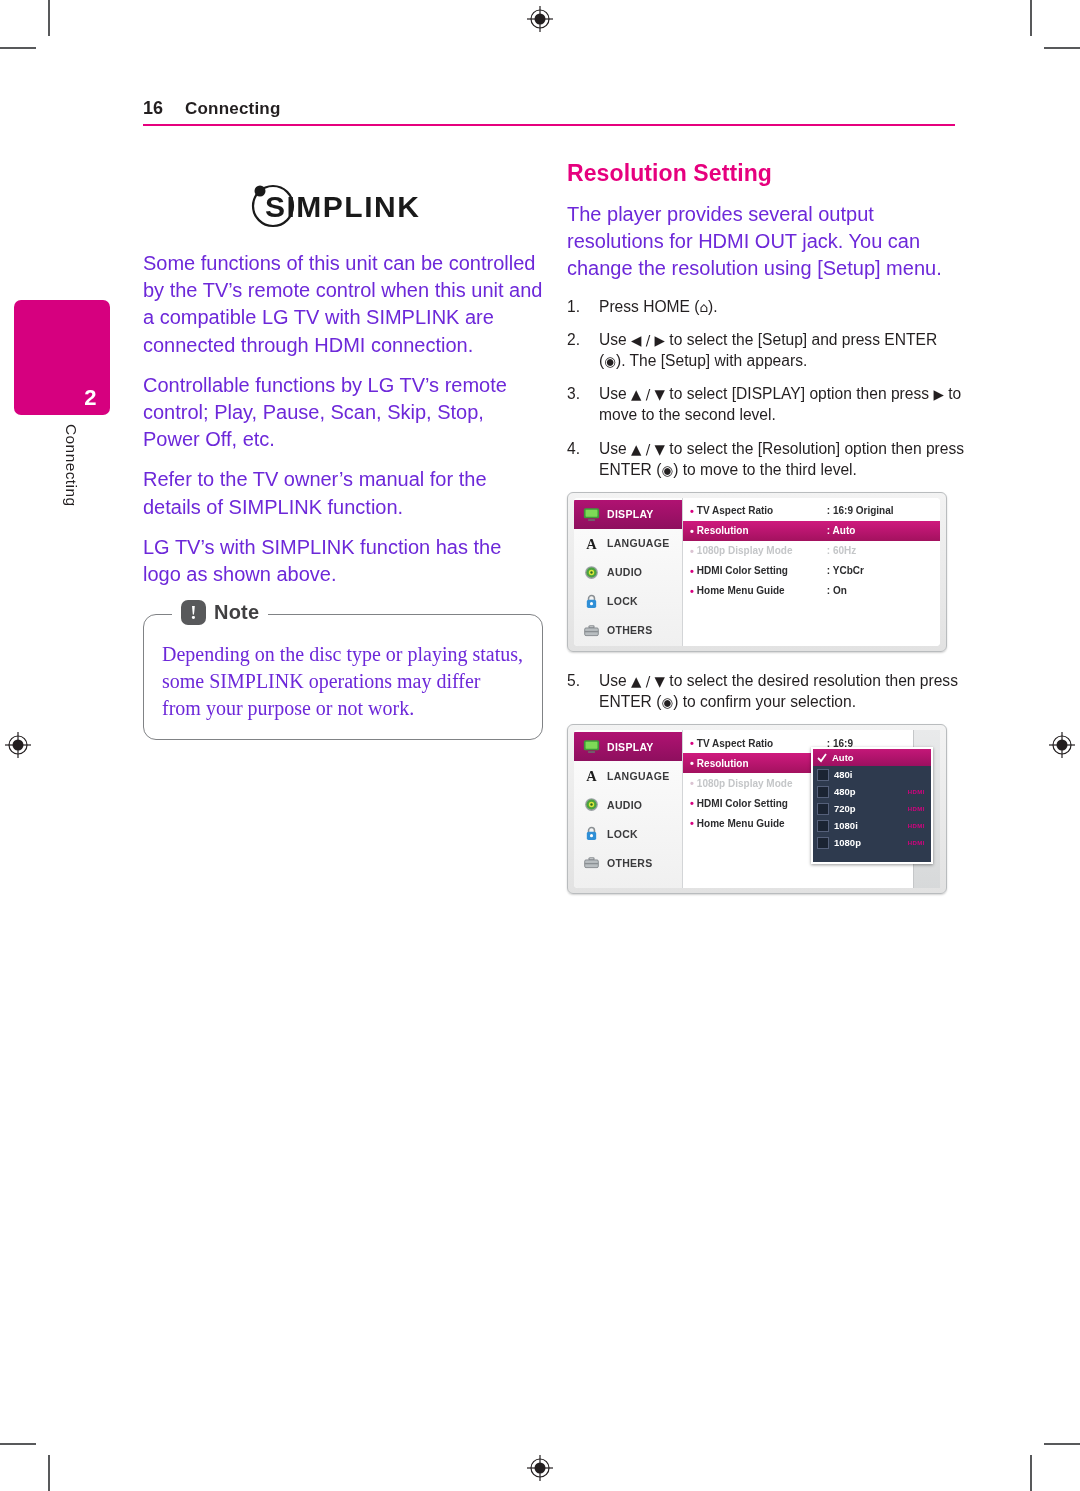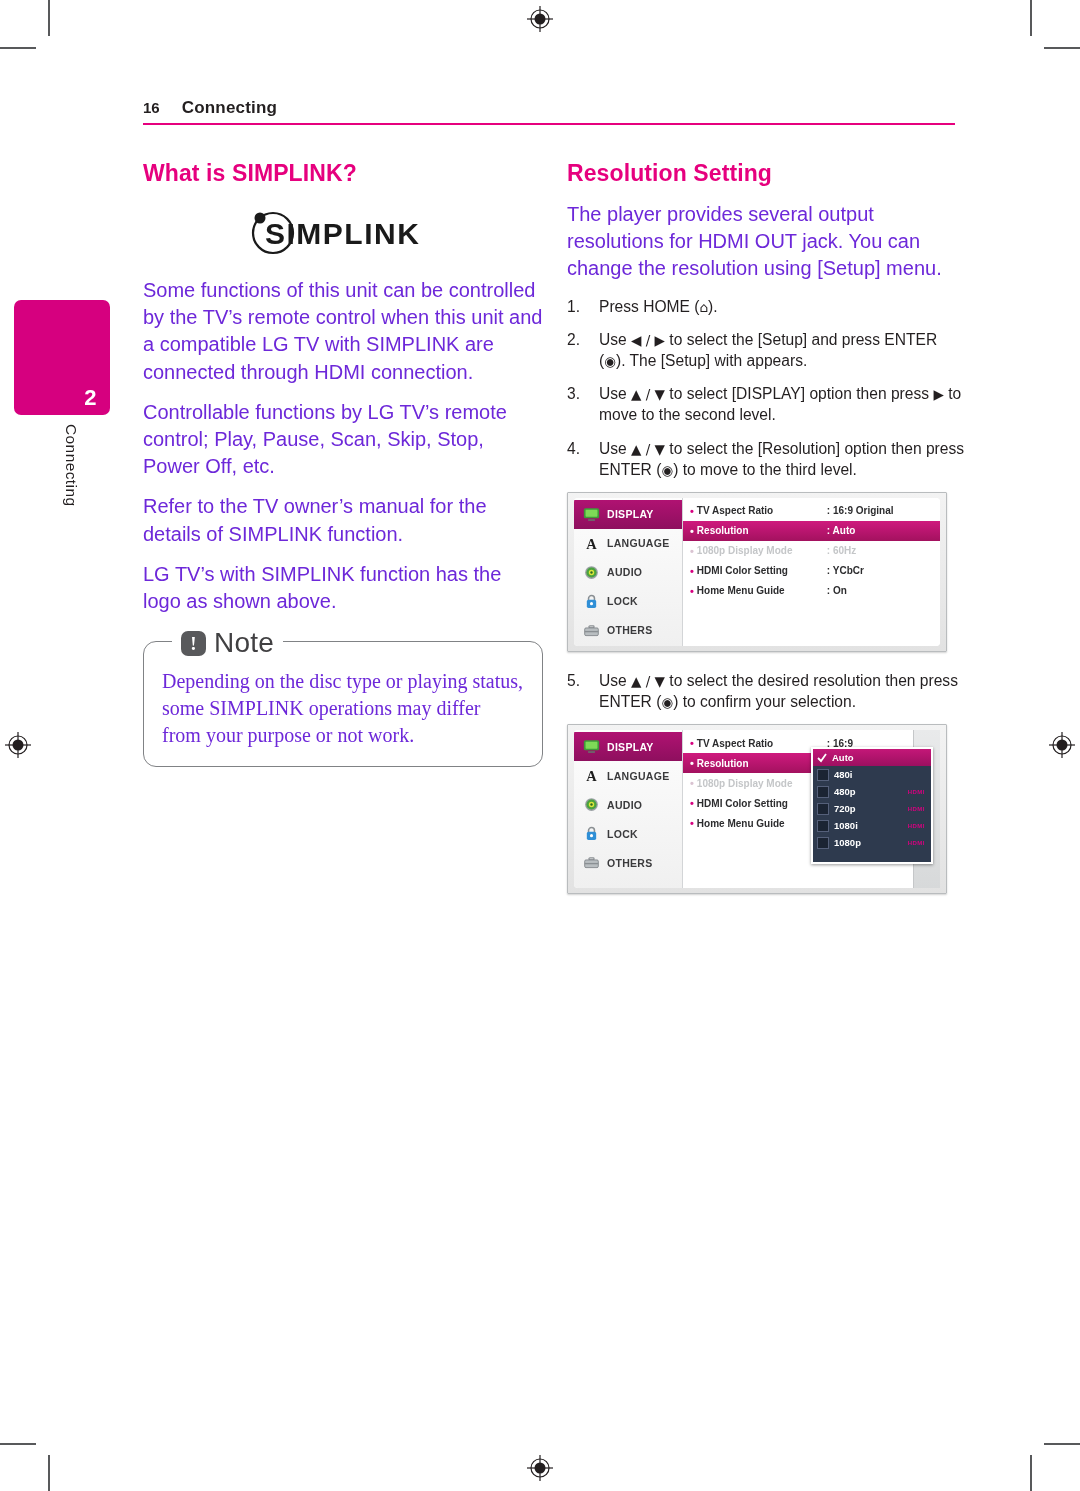--- a/index.html
+++ b/index.html
@@ -57,21 +57,21 @@
     left: 143px;
     top: 98px;
     width: 812px;
   }
   .pagehead-row {
     display: flex;
     align-items: baseline;
     gap: 22px;
     padding-bottom: 5px;
   }
-  .pagehead-num { font-size: 15px; font-weight: bold; color: #231f20; }
+  .pagehead-num { font-size: 18px; font-weight: bold; color: #231f20; }
   .pagehead-title { font-size: 17px; font-weight: bold; color: #231f20; letter-spacing: .2px;}
   .pagehead-rule { height: 2px; background: #e6007e; width: 100%; }
 
   
   .col {
     position: absolute;
     top: 160px;
     width: 400px;
   }
   .col-left  { left: 143px; }
@@ -123,22 +123,22 @@
     border-radius: 7px;
     background: #58595b;
     color: #ffffff;
     font-size: 19px;
     font-weight: bold;
     line-height: 25px;
     text-align: center;
     font-family: "Liberation Serif", serif;
   }
   .note-title {
-    font-size: 28px;
-    font-weight: normal;
+    font-size: 20px;
+    font-weight: bold;
     color: #414042;
     letter-spacing: .2px;
   }
   .note p.body { margin-bottom: 0; font-family: Liberation Serif, serif; }
 
   
   ol.steps { margin: 0; padding: 0; list-style: none; }
   ol.steps li {
     position: relative;
     padding-left: 32px;
@@ -158,21 +158,21 @@
   .glyph { font-family: "DejaVu Sans", sans-serif; font-size: 13.5px; }
 
   
   .osd {
     position: relative;
     margin: 12px 0 18px 0;
     width: 378px;
     height: 158px;
     background: linear-gradient(180deg,#f3f3f3 0%,#e2e2e2 100%);
     border: 1.5px solid #b9bcbe;
-    border-radius: 1px;
+    border-radius: 6px;
     box-shadow: 0 1px 2px rgba(0,0,0,.18);
     overflow: hidden;
     font-family: "Liberation Sans", sans-serif;
   }
   .osd-inner {
     position: absolute;
     left: 6px; top: 5px; right: 6px; bottom: 5px;
     display: flex;
     background: #ffffff;
     border-radius: 4px;
@@ -312,21 +312,20 @@
 
 <div class="pagehead">
   <div class="pagehead-row">
     <span class="pagehead-num">16</span>
     <span class="pagehead-title">Connecting</span>
   </div>
   <div class="pagehead-rule"></div>
 </div>
 
 <div class="col col-left">
-  <h2 class="section">What is SIMPLINK?</h2>
 
   <div class="simplink-wrap">
     <svg width="200" height="48" viewBox="0 0 200 48">
       <circle cx="30" cy="24" r="20" fill="none" stroke="#1a1a1a" stroke-width="2.2"></circle>
       <circle cx="17" cy="9" r="5.5" fill="#1a1a1a"></circle>
       <text x="22" y="35" font-family="'Liberation Sans', sans-serif" font-size="30" font-weight="bold" letter-spacing="1.5" fill="#1a1a1a">SIMPLINK</text>
     </svg>
   </div>
 
   <p class="body">Some functions of this unit can be controlled by the TV’s remote control when this unit and a compatible LG TV with SIMPLINK are connected through HDMI connection.</p>

